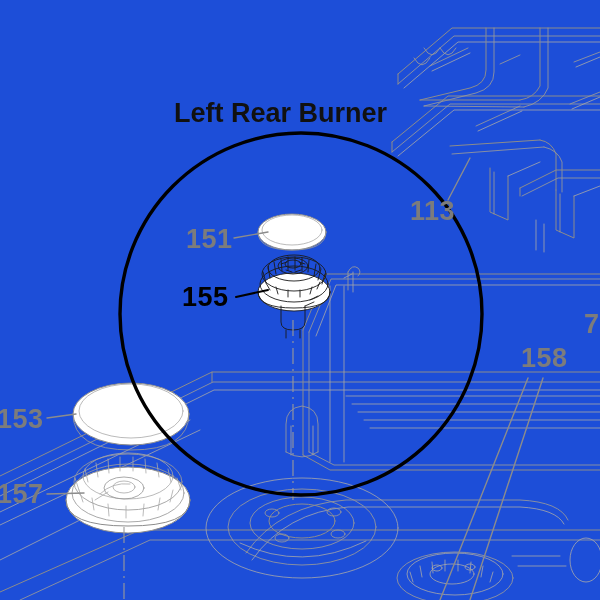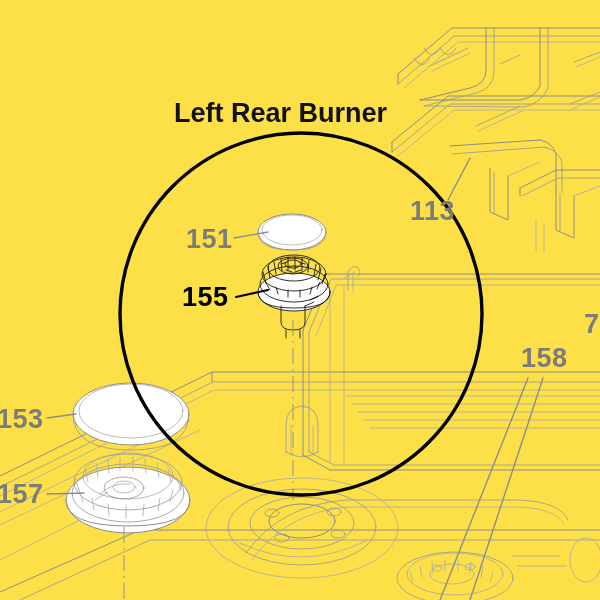--- a/index.html
+++ b/index.html
@@ -8,21 +8,21 @@
     padding: 0;
     background: #ffffff;
   }
   body {
     font-family: "Liberation Sans", sans-serif;
   }
   #diagram-root {
     position: relative;
     width: 600px;
     height: 600px;
-    background: #fde047;
+    background: #1d4ed8;
     overflow: hidden;
   }
   #diagram-svg {
     position: absolute;
     top: 0;
     left: 0;
     width: 600px;
     height: 600px;
     display: block;
   }

